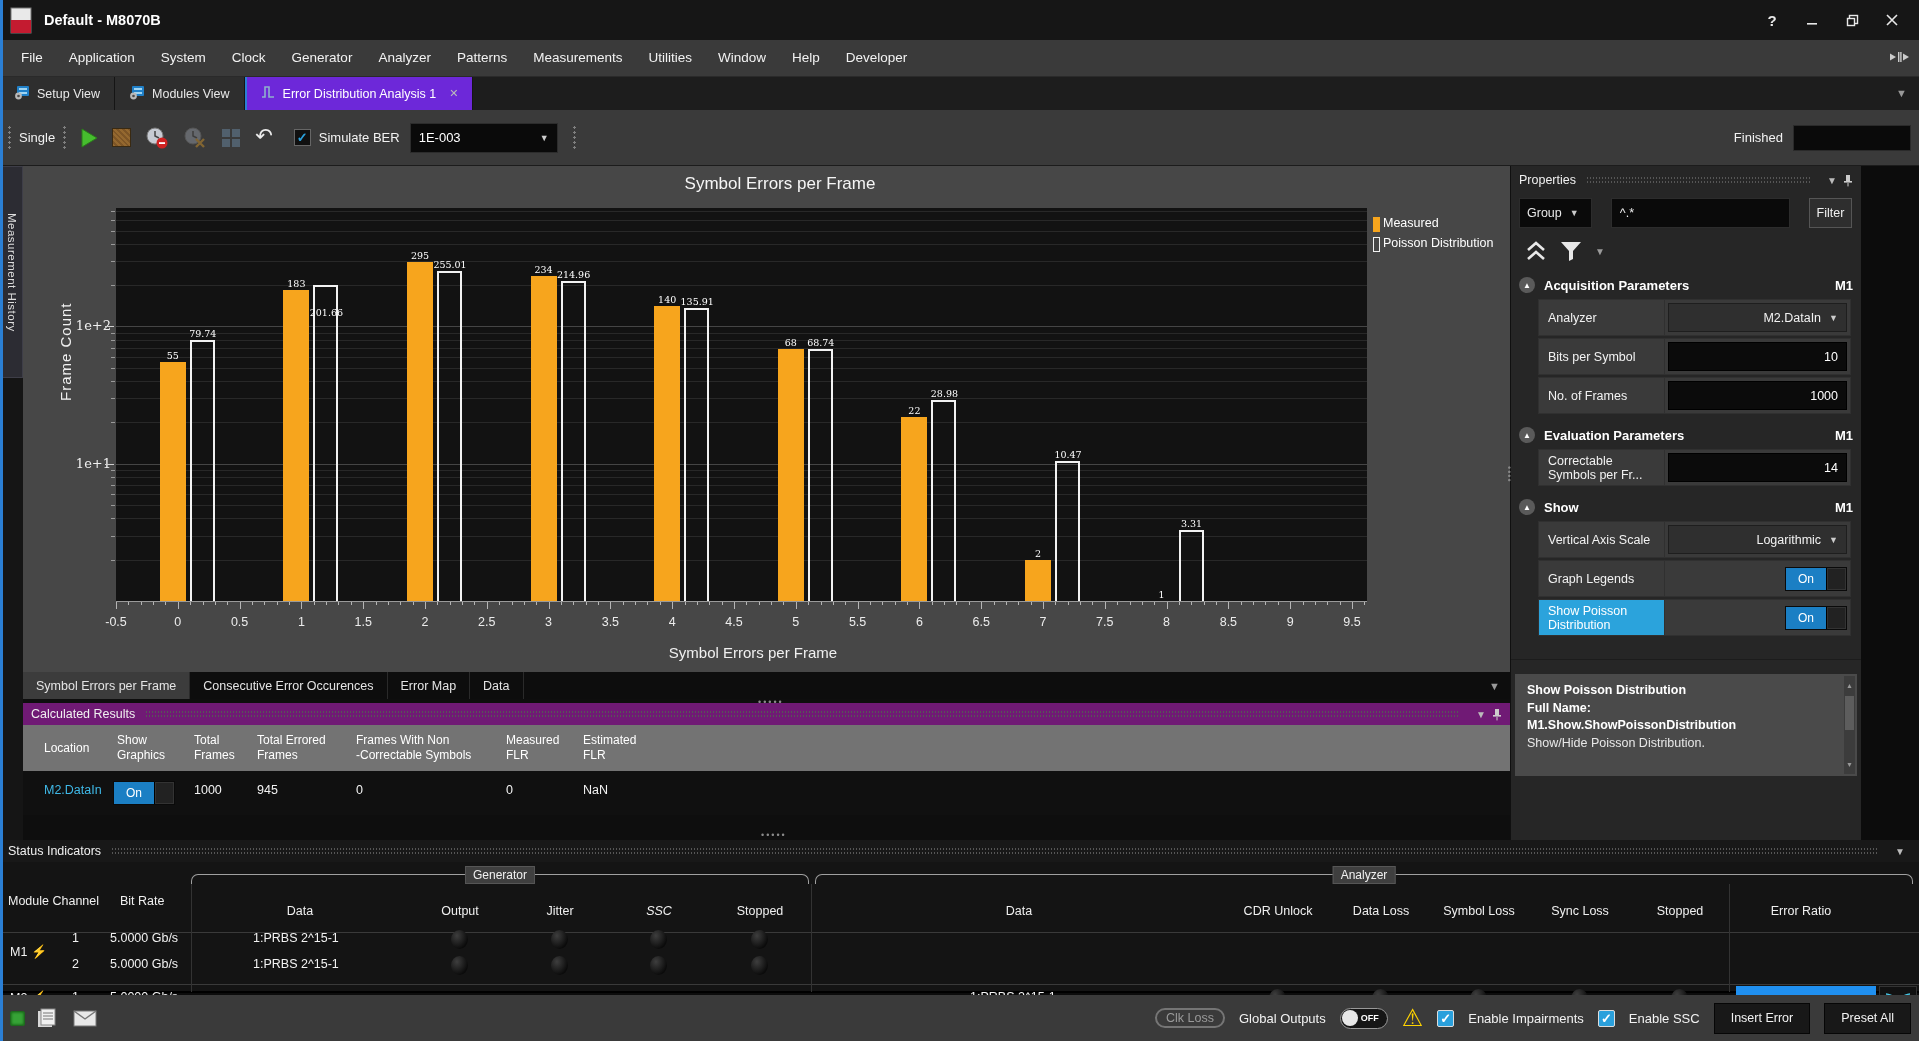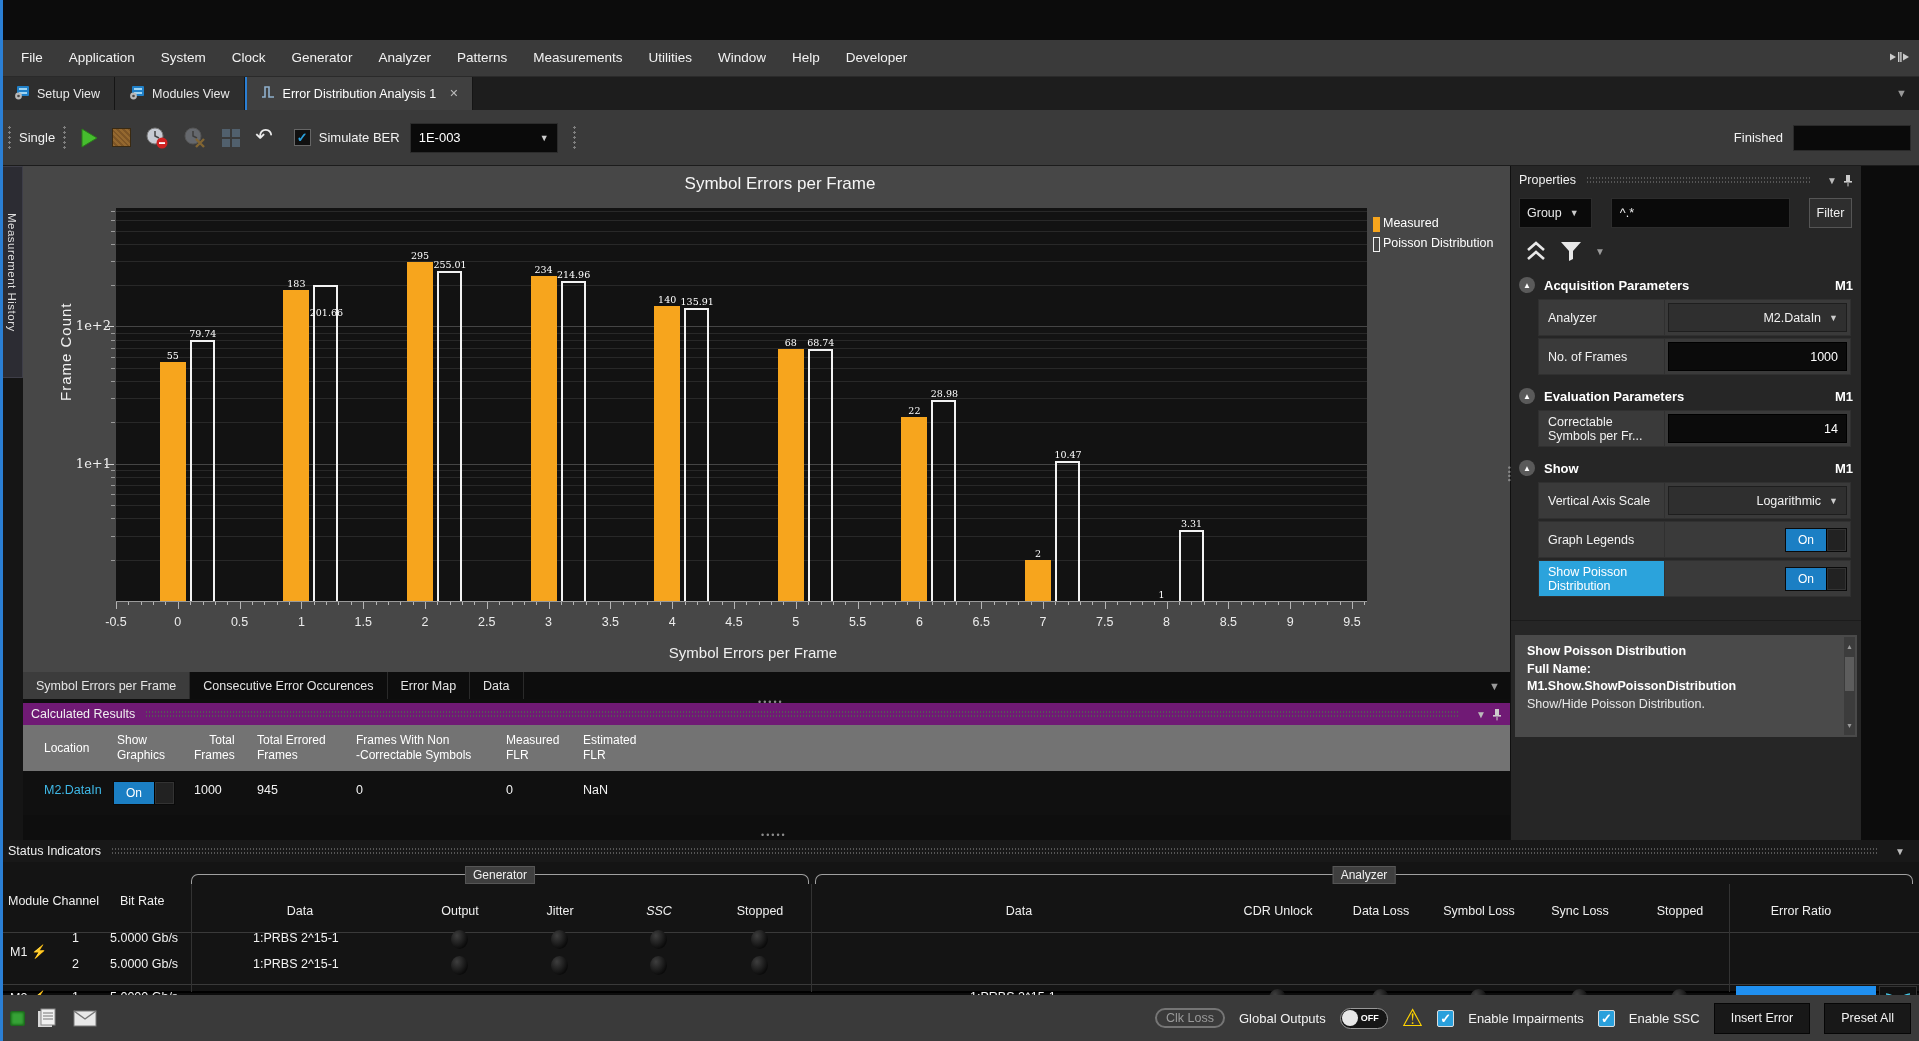--- a/index.html
+++ b/index.html
@@ -17,21 +17,21 @@
 
   
   #menubar{left:0;top:40px;width:1919px;height:37px;background:#3a3a3a;display:flex;align-items:center;border-bottom:1px solid #2a2a2a}
   #menu-items{display:flex;align-items:center;padding-left:8px}
   .menu-item{padding:0 13px;font-size:13.5px;color:#f2f2f2;line-height:36px}
   #menu-split{margin-left:auto;padding-right:10px}
 
   
   #tabbar{left:0;top:77px;width:1919px;height:33px;background:#1d1d1d;display:flex;align-items:flex-start}
   .vtab{height:33px;display:flex;align-items:center;gap:7px;padding:0 14px;background:#2e2e2e;border-right:1px solid #151515;font-size:12.5px;color:#e8e8e8}
-  .vtab.active{background:#404040;border-left:2px solid #2b7fd4;color:#fff}
+  .vtab.active{background:#6d28d9;border-left:2px solid #2b7fd4;color:#fff}
   .vtab-close{margin-left:6px;font-size:11px;color:#bbb}
   #tabbar-arrow{margin-left:auto;color:#999;font-size:11px;padding:10px 12px 0 0}
 
   
   #toolbar{left:0;top:110px;width:1919px;height:56px;background:#3a3a3a;display:flex;align-items:center;border-bottom:1px solid #1c1c1c}
   .grip{width:5px;height:26px;margin:0 7px;background-image:radial-gradient(#808080 1px,transparent 1.2px);background-size:5px 5px}
   .tbtxt{font-size:13px;color:#f2f2f2}
   .tico{margin:0 7px;display:flex;align-items:center;justify-content:center}
   .faded{opacity:.45}
   #tb-check{width:17px;height:17px;background:#101010;border:1px solid #666;margin:0 8px 0 14px;display:flex;align-items:center;justify-content:center;color:#2aa0dc;font-weight:bold;font-size:13px}
@@ -141,20 +141,46 @@
   .cb{width:17px;height:17px;background:#2aa0dc;border:1px solid #ddd;border-radius:2px;display:flex;align-items:center;justify-content:center;color:#fff;font-weight:bold;font-size:13px}
   .bb-btn{height:31px;background:#181818;border:1px solid #060606;color:#f2f2f2;font-size:12.5px;display:flex;align-items:center;justify-content:center;padding:0 16px}
   .green-ico{width:15px;height:15px;background:#36a336;border:1px solid #1d6b1d;border-radius:2px;box-shadow:inset 0 0 3px #0c4d0c}
 </style>
 </head>
 <body>
 
 <div id="app">
   <div class="abs" id="left-edge"></div>
 
+  <div class="abs" id="titlebar">
+    <svg id="app-logo" viewBox="0 0 22 27">
+        <rect x="1" y="1" width="20" height="25" fill="#e9e9e9" stroke="#777"></rect>
+        <rect x="1" y="13" width="20" height="13" fill="#c41b30"></rect>
+      </svg>
+    <span id="win-title">Default - M8070B</span>
+    <div class="win-ctrls">
+      <div class="wbtn">?</div>
+      <div class="wbtn">
+          <svg width="12" height="12">
+            <rect x="1" y="9" width="10" height="1.6" fill="#e8e8e8"></rect>
+          </svg>
+        </div>
+      <div class="wbtn">
+          <svg width="13" height="13">
+            <rect x="3.5" y="1.5" width="8" height="8" fill="none" stroke="#e8e8e8" stroke-width="1.4"></rect>
+            <rect x="1.5" y="4.5" width="7" height="7" fill="#161616" stroke="#e8e8e8" stroke-width="1.4"></rect>
+          </svg>
+        </div>
+      <div class="wbtn">
+          <svg width="12" height="12">
+            <path d="M1 1 L11 11 M11 1 L1 11" stroke="#e8e8e8" stroke-width="1.6"></path>
+          </svg>
+        </div>
+    </div>
+  </div>
 
   <div class="abs" id="menubar">
     <div id="menu-items">
         <div class="menu-item">File</div>
         <div class="menu-item">Application</div>
         <div class="menu-item">System</div>
         <div class="menu-item">Clock</div>
         <div class="menu-item">Generator</div>
         <div class="menu-item">Analyzer</div>
         <div class="menu-item">Patterns</div>
@@ -504,21 +530,21 @@
       <svg width="10" height="13">
           <rect x="3" y="1" width="4" height="6" fill="#ccc"></rect>
           <rect x="1" y="7" width="8" height="1.6" fill="#ccc"></rect>
           <rect x="4.5" y="9" width="1" height="3.4" fill="#ccc"></rect>
         </svg>
     </div>
     <div id="calc-table-head">
         <div class="cth" style="left: 21px;">Location</div>
         <div class="cth" style="left: 94px;">Show
 Graphics</div>
-        <div class="cth" style="left: 171px; text-align: right;">Total
+        <div class="cth" style="left: 171px;">Total
 Frames</div>
         <div class="cth" style="left: 234px;">Total Errored
 Frames</div>
         <div class="cth" style="left: 333px;">Frames With Non
 -Correctable Symbols</div>
         <div class="cth" style="left: 483px;">Measured
 FLR</div>
         <div class="cth" style="left: 560px;">Estimated
 FLR</div>
       </div>
@@ -574,20 +600,26 @@
           <div class="psec-name">Acquisition Parameters</div>
           <div class="psec-scope">M1</div>
         </div>
         <div class="prow">
           <div class="prow-label">Analyzer</div>
           <div class="prow-val">
             <div class="dropdown">
               <div>M2.DataIn</div>
               <div class="dd-arrow">▼</div>
             </div>
+          </div>
+        </div>
+        <div class="prow">
+          <div class="prow-label">Bits per Symbol</div>
+          <div class="prow-val">
+            <div class="inputbox">10</div>
           </div>
         </div>
         <div class="prow">
           <div class="prow-label">No. of Frames</div>
           <div class="prow-val">
             <div class="inputbox">1000</div>
           </div>
         </div>
         <div class="psec-head">
           <div class="psec-caret">▲</div>

